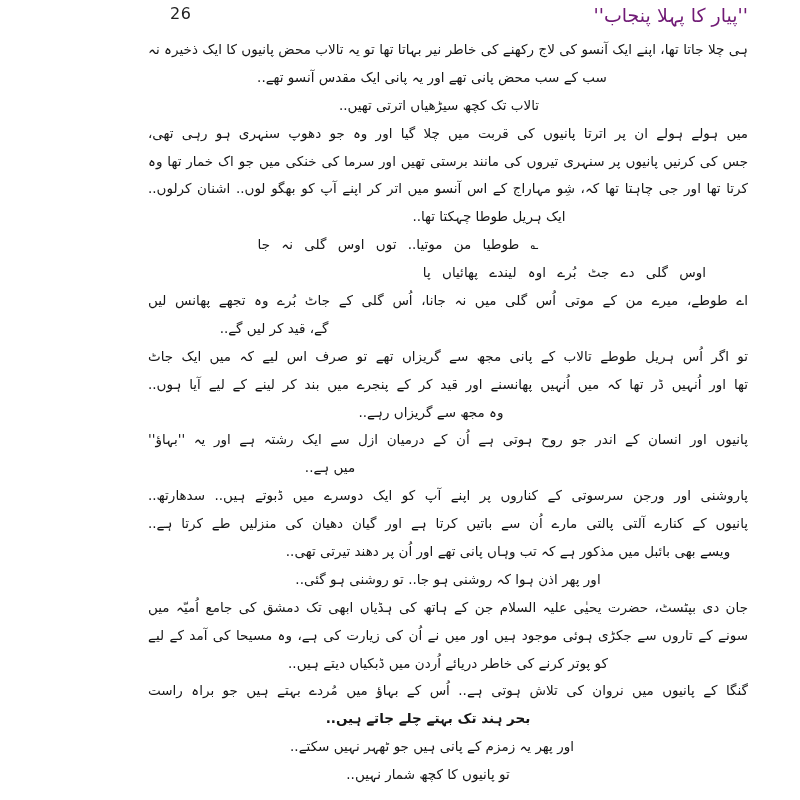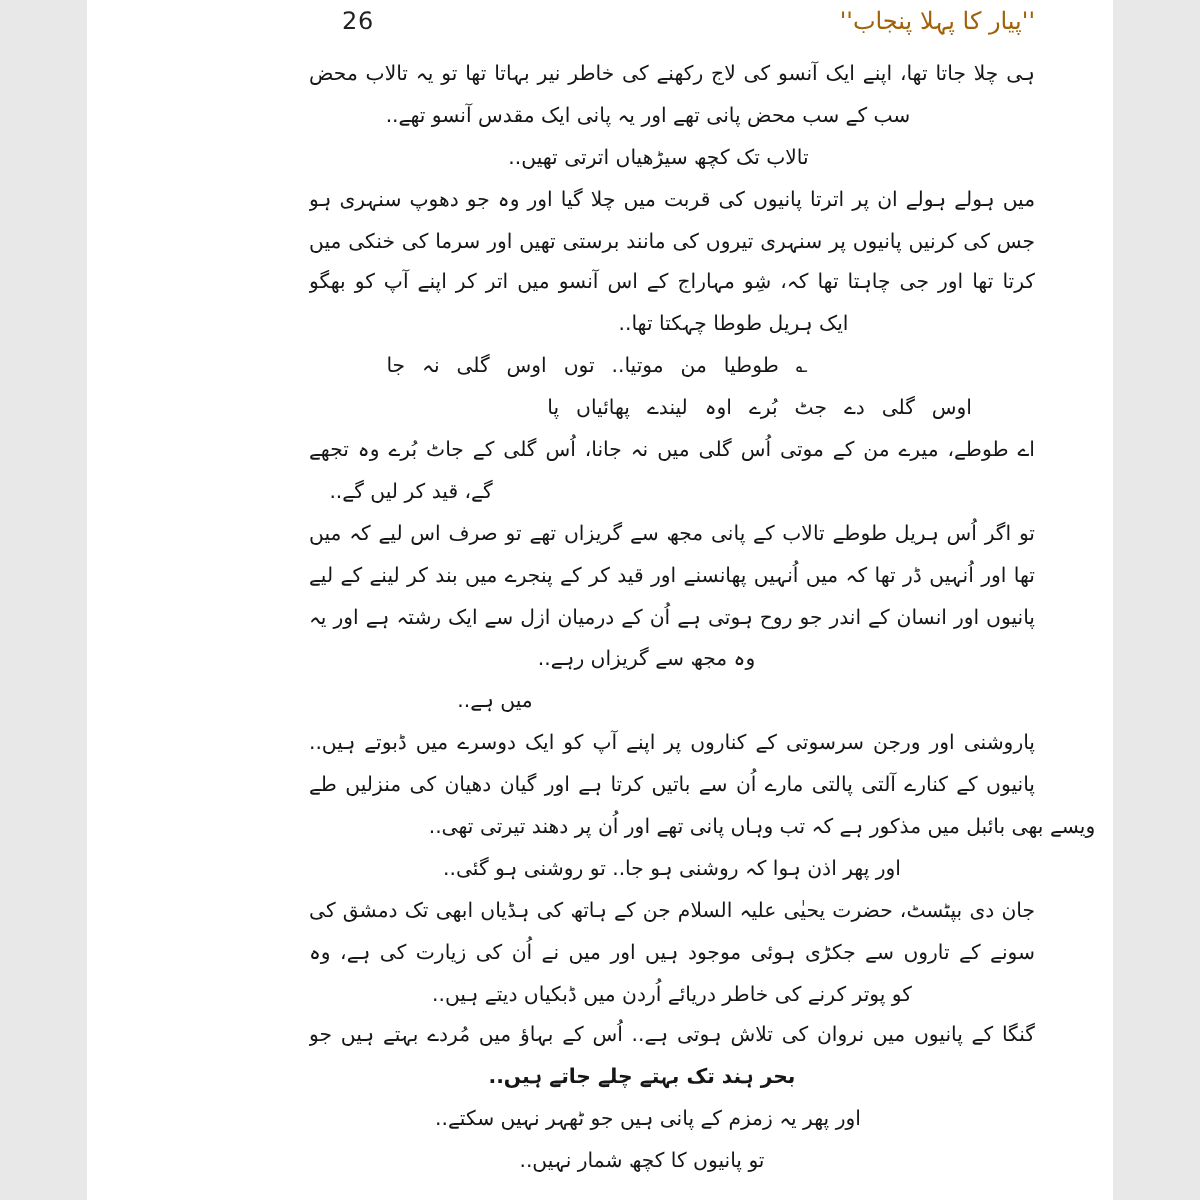--- a/index.html
+++ b/index.html
@@ -2,21 +2,21 @@
 <html lang="ur"><head>
 <meta charset="utf-8">
 <style>
   html, body {
     margin: 0;
     padding: 0;
     background: #e8e8e8;
   }
   .page {
     position: relative;
-    width: 684px;
+    width: 800px;
     height: 800px;
     margin: 0 auto;
     background: #ffffff;
     color: #1b1b1b;
     font-family: "DejaVu Sans", sans-serif;
     overflow: hidden;
   }
   .header {
     position: absolute;
     top: 4px;
@@ -29,22 +29,22 @@
   }
   .page-number {
     padding-left: 22px;
     font-size: 16px;
     letter-spacing: 0.5px;
     color: #222;
     direction: ltr;
   }
   .page-title {
     direction: rtl;
-    font-size: 16px;
-    color: #a16207;
+    font-size: 19px;
+    color: #701a75;
     white-space: nowrap;
   }
   .body-block {
     position: absolute;
     top: 36px;
     left: 148px;
     right: 52px;
     direction: rtl;
   }
   .line {
@@ -84,22 +84,22 @@
       <div class="line justify">میں ہولے ہولے ان پر اترتا پانیوں کی قربت میں چلا گیا اور وہ جو دھوپ سنہری ہو رہی تھی،</div>
       <div class="line justify">جس کی کرنیں پانیوں پر سنہری تیروں کی مانند برستی تھیں اور سرما کی خنکی میں جو اک خمار تھا وہ مجھے بے خود</div>
       <div class="line justify">کرتا تھا اور جی چاہتا تھا کہ، شِو مہاراج کے اس آنسو میں اتر کر اپنے آپ کو بھگو لوں.. اشنان کرلوں..</div>
       <div class="line center" style="transform: translateX(41px);">ایک ہریل طوطا چہکتا تھا..</div>
       <div class="line center verse" style="transform: translateX(-50px);">؎ طوطیا من موتیا.. توں اوس گلی نہ جا</div>
       <div class="line center verse" style="transform: translateX(-42px); text-align: right;">اوس گلی دے جٹ بُرے اوہ لیندے پھائیاں پا</div>
       <div class="line justify">اے طوطے، میرے من کے موتی اُس گلی میں نہ جانا، اُس گلی کے جاٹ بُرے وہ تجھے پھانس لیں</div>
       <div class="line center" style="transform: translateX(-174px);">گے، قید کر لیں گے..</div>
       <div class="line justify">تو اگر اُس ہریل طوطے تالاب کے پانی مجھ سے گریزاں تھے تو صرف اس لیے کہ میں ایک جاٹ</div>
       <div class="line justify">تھا اور اُنہیں ڈر تھا کہ میں اُنہیں پھانسنے اور قید کر کے پنجرے میں بند کر لینے کے لیے آیا ہوں..</div>
+      <div class="line center" style="transform: translateX(-17px);">وہ مجھ سے گریزاں رہے..</div>
       <div class="line justify">پانیوں اور انسان کے اندر جو روح ہوتی ہے اُن کے درمیان ازل سے ایک رشتہ ہے اور یہ ''بہاؤ''</div>
-      <div class="line center" style="transform: translateX(-17px);">وہ مجھ سے گریزاں رہے..</div>
       <div class="line center" style="transform: translateX(-118px);">میں ہے..</div>
       <div class="line justify">پاروشنی اور ورجن سرسوتی کے کناروں پر اپنے آپ کو ایک دوسرے میں ڈبوتے ہیں.. سدھارتھ..</div>
       <div class="line justify">پانیوں کے کنارے آلتی پالتی مارے اُن سے باتیں کرتا ہے اور گیان دھیان کی منزلیں طے کرتا ہے..</div>
       <div class="line center" style="transform: translateX(60px);">ویسے بھی بائبل میں مذکور ہے کہ تب وہاں پانی تھے اور اُن پر دھند تیرتی تھی..</div>
       <div class="line center">اور پھر اذن ہوا کہ روشنی ہو جا.. تو روشنی ہو گئی..</div>
       <div class="line justify">جان دی بپٹسٹ، حضرت یحیٰی علیہ السلام جن کے ہاتھ کی ہڈیاں ابھی تک دمشق کی جامع اُمیّہ میں</div>
       <div class="line justify">سونے کے تاروں سے جکڑی ہوئی موجود ہیں اور میں نے اُن کی زیارت کی ہے، وہ مسیحا کی آمد کے لیے لوگوں</div>
       <div class="line center">کو پوتر کرنے کی خاطر دریائے اُردن میں ڈبکیاں دیتے ہیں..</div>
       <div class="line justify">گنگا کے پانیوں میں نروان کی تلاش ہوتی ہے.. اُس کے بہاؤ میں مُردے بہتے ہیں جو براہ راست</div>
       <div class="line center" style="transform: translateX(-20px); font-weight: bold;">بحر ہند تک بہتے چلے جاتے ہیں..</div>

